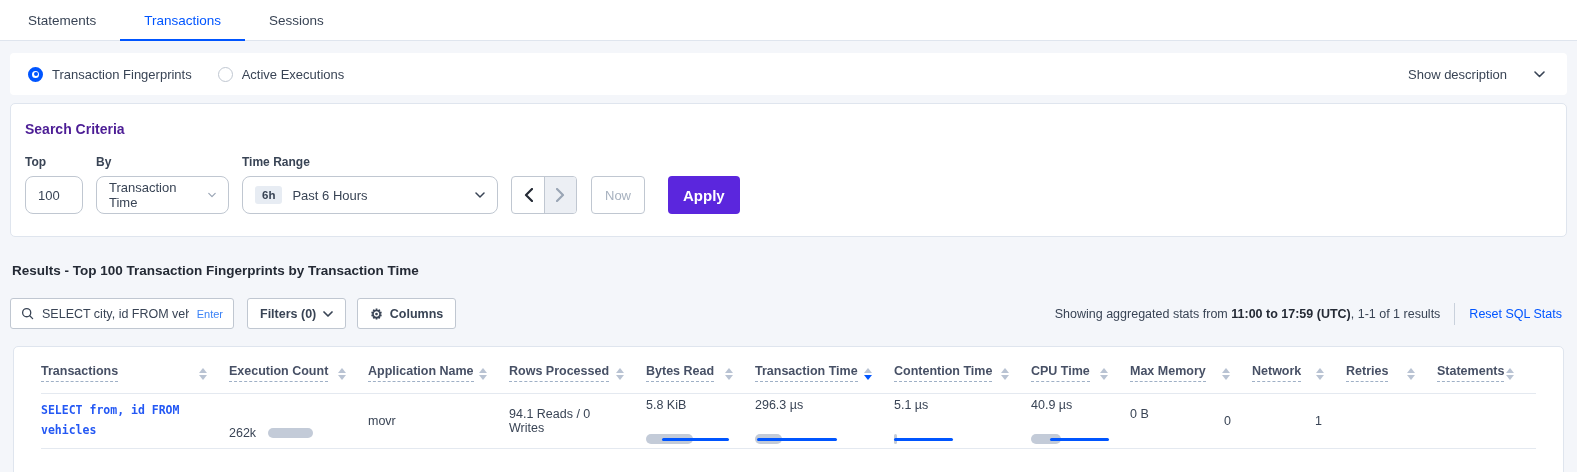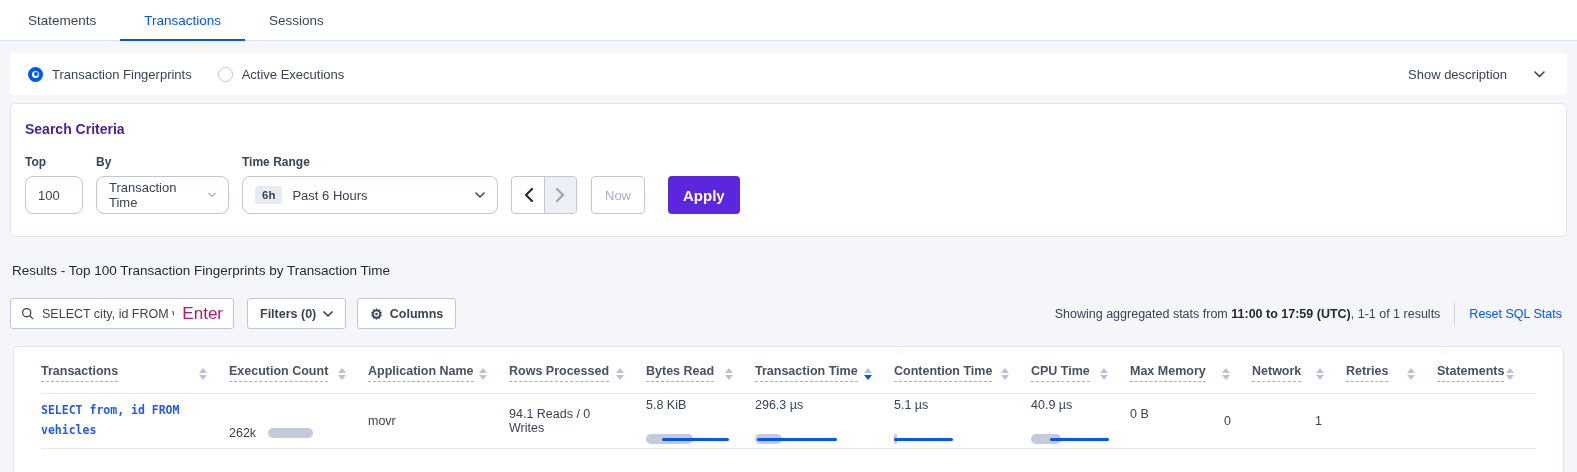--- a/index.html
+++ b/index.html
@@ -48,27 +48,27 @@
     cursor:pointer; }
   .arrow-btn.next { background:#eceff4; border-left:1px solid #c0c7d1; }
   .btn-now { height:38px; padding:0 13px; border:1px solid #c0c7d1; border-radius:4px;
     background:#fff; color:#a7b1bf; font-size:13px; margin-left:1px; cursor:pointer;
     font-family:inherit; }
   .btn-apply { height:38px; padding:0 15px; margin-left:10px; border:none;
     border-radius:4px; background:#5b26dd; color:#fff; font-size:15px; font-weight:700;
     cursor:pointer; font-family:inherit; }
 
   
-  .results-heading { margin:26px 12px 0; font-size:13.5px; font-weight:400; color:#242a35; }
+  .results-heading { margin:26px 12px 0; font-size:13.5px; font-weight:700; color:#242a35; }
   .controls-row { margin:20px 10px 0; display:flex; align-items:center; }
   .search-box { width:224px; height:31px; border:1px solid #c0c7d1; border-radius:3px;
     background:#fff; display:flex; align-items:center; gap:8px; padding:0 10px; }
   .search-box input { border:none; outline:none; flex:1; min-width:0; font-size:12.5px;
     color:#394455; font-family:inherit; background:transparent; }
-  .enter-hint { color:#be185d; font-size:17px; }
+  .enter-hint { color:#3b82f6; font-size:11px; }
   .btn-small { height:31px; border:1px solid #c0c7d1; border-radius:3px; background:#fff;
     display:flex; align-items:center; gap:7px; padding:0 12px; font-size:12.5px;
     font-weight:700; color:#394455; cursor:pointer; }
   .btn-filters { margin-left:13px;align-items:center; }
   .btn-columns { margin-left:11px; }
   .gear { font-size:14px; color:#394455; line-height:1; }
   .stats-area { margin-left:auto; display:flex; align-items:center; gap:14px;
     margin-right:5px; }
   .stats-text { font-size:12.5px; color:#394455; }
   .stats-text b { color:#242a35; }

